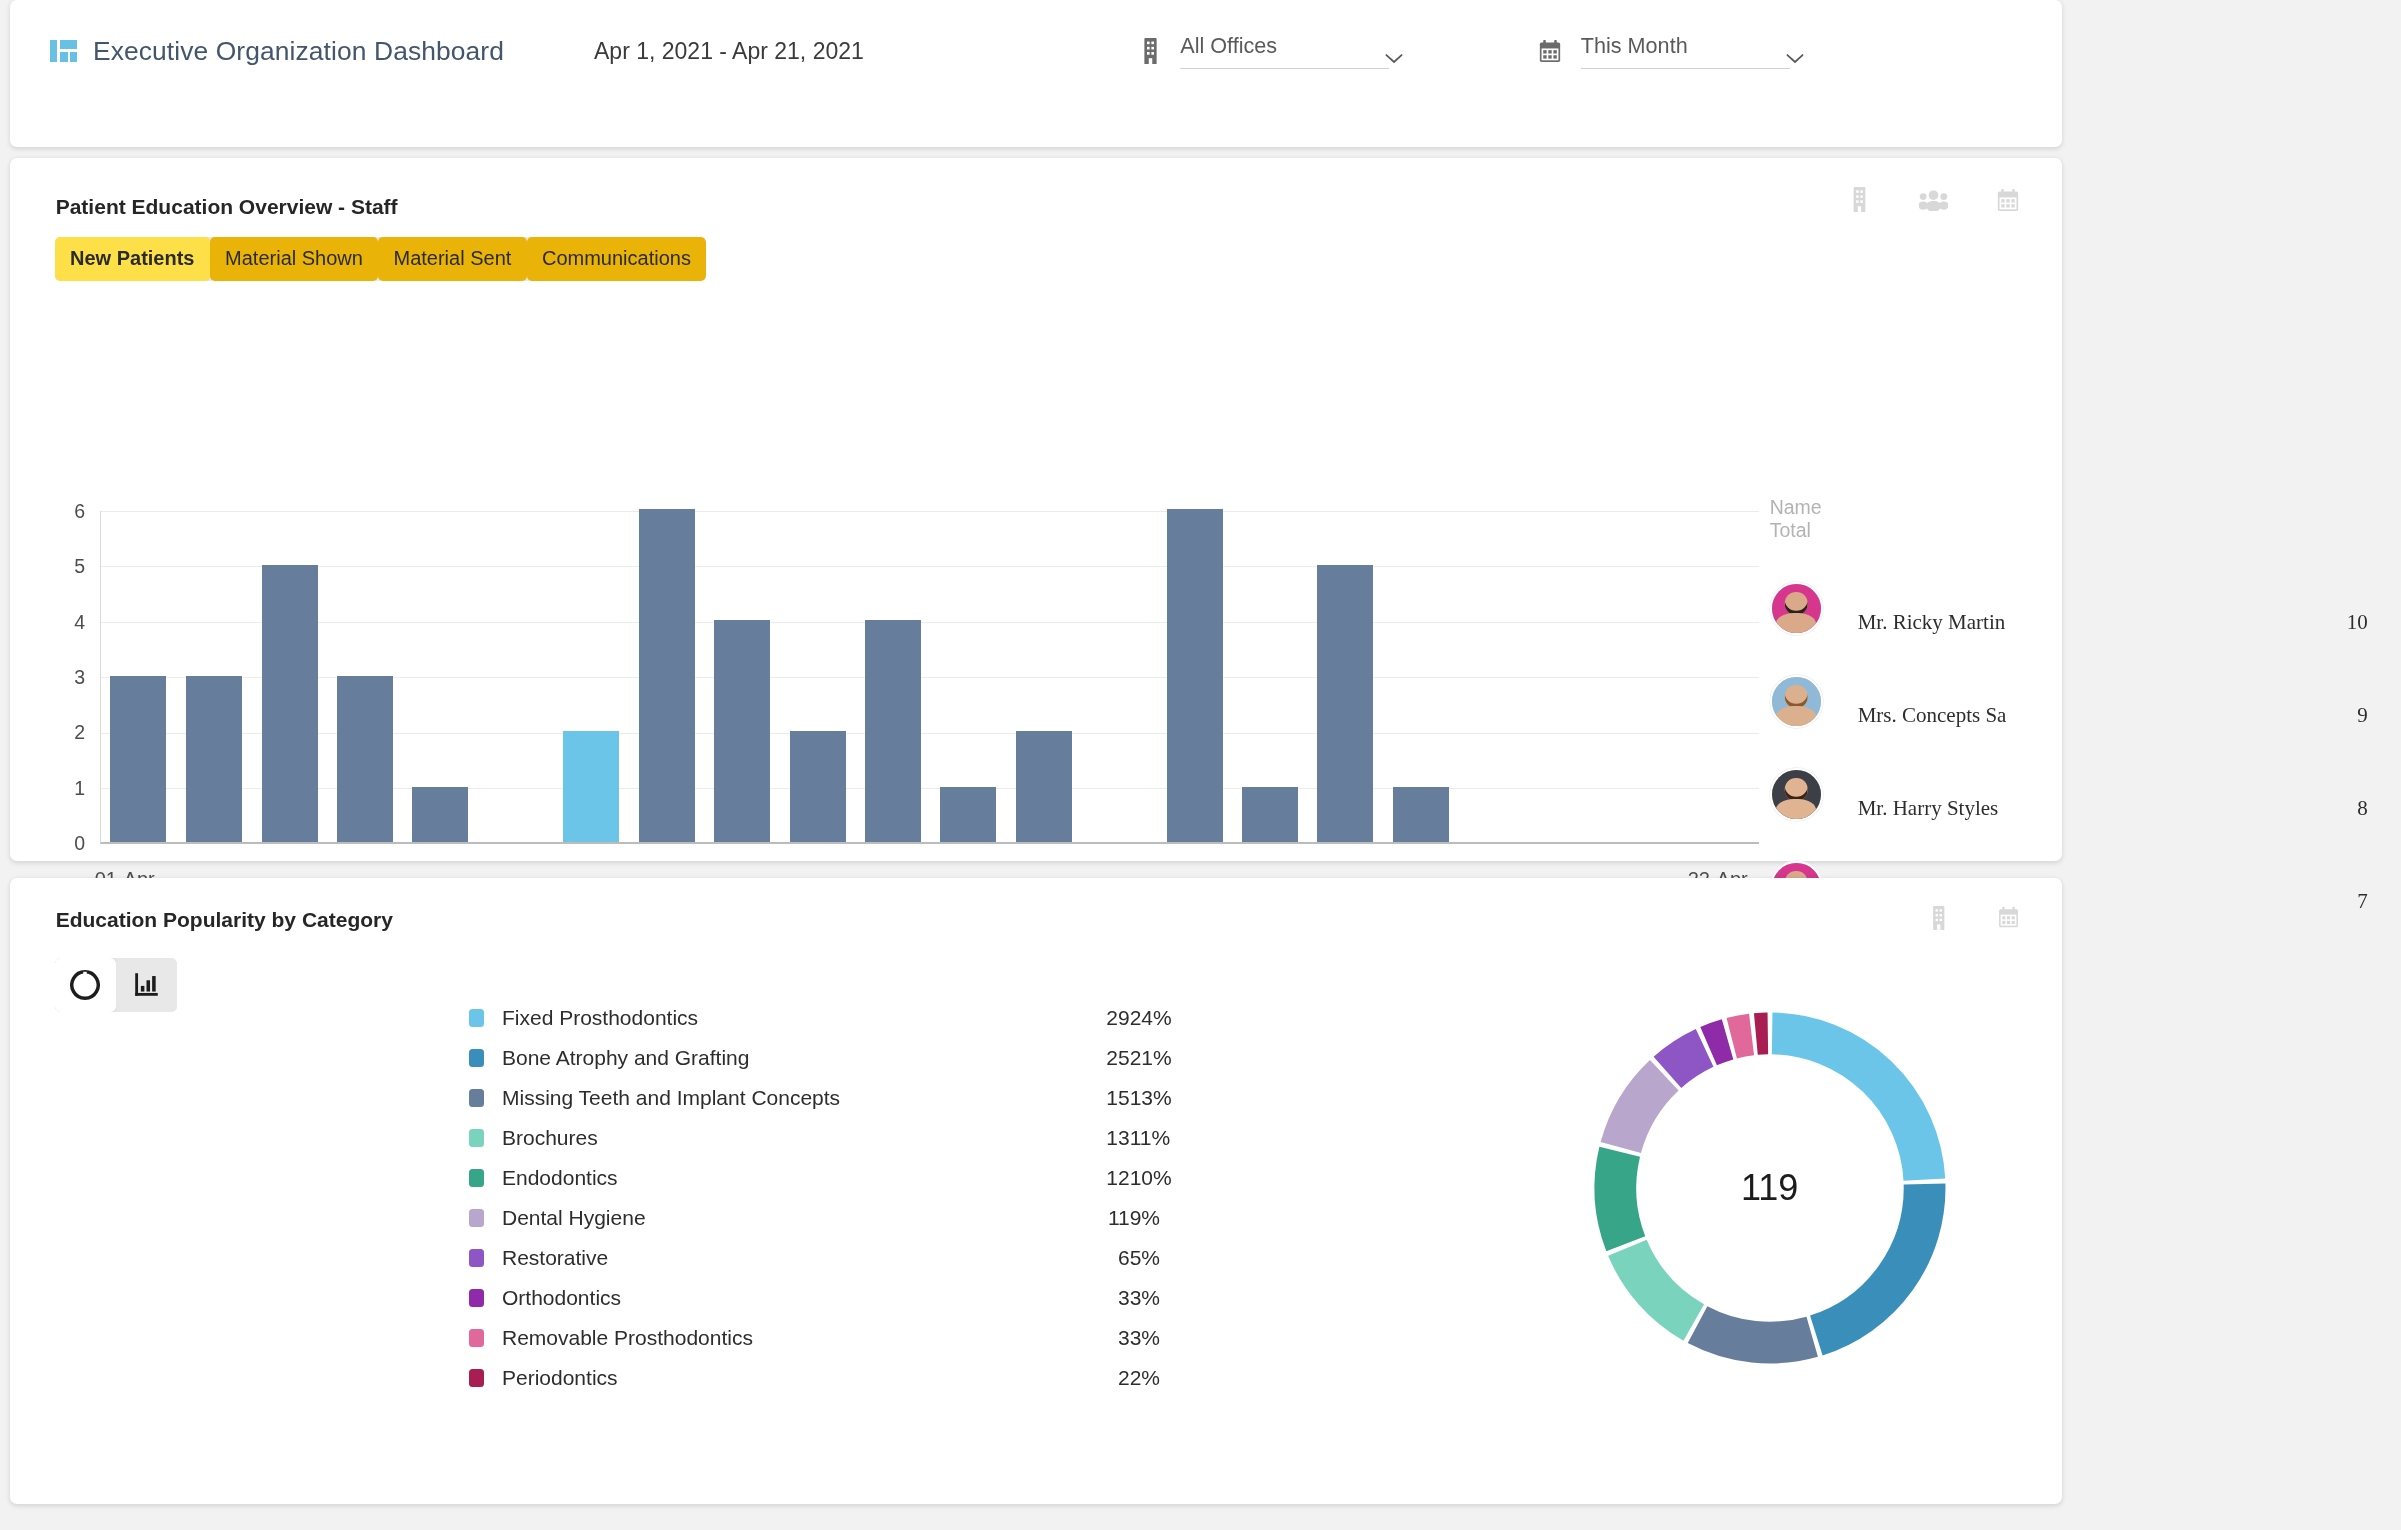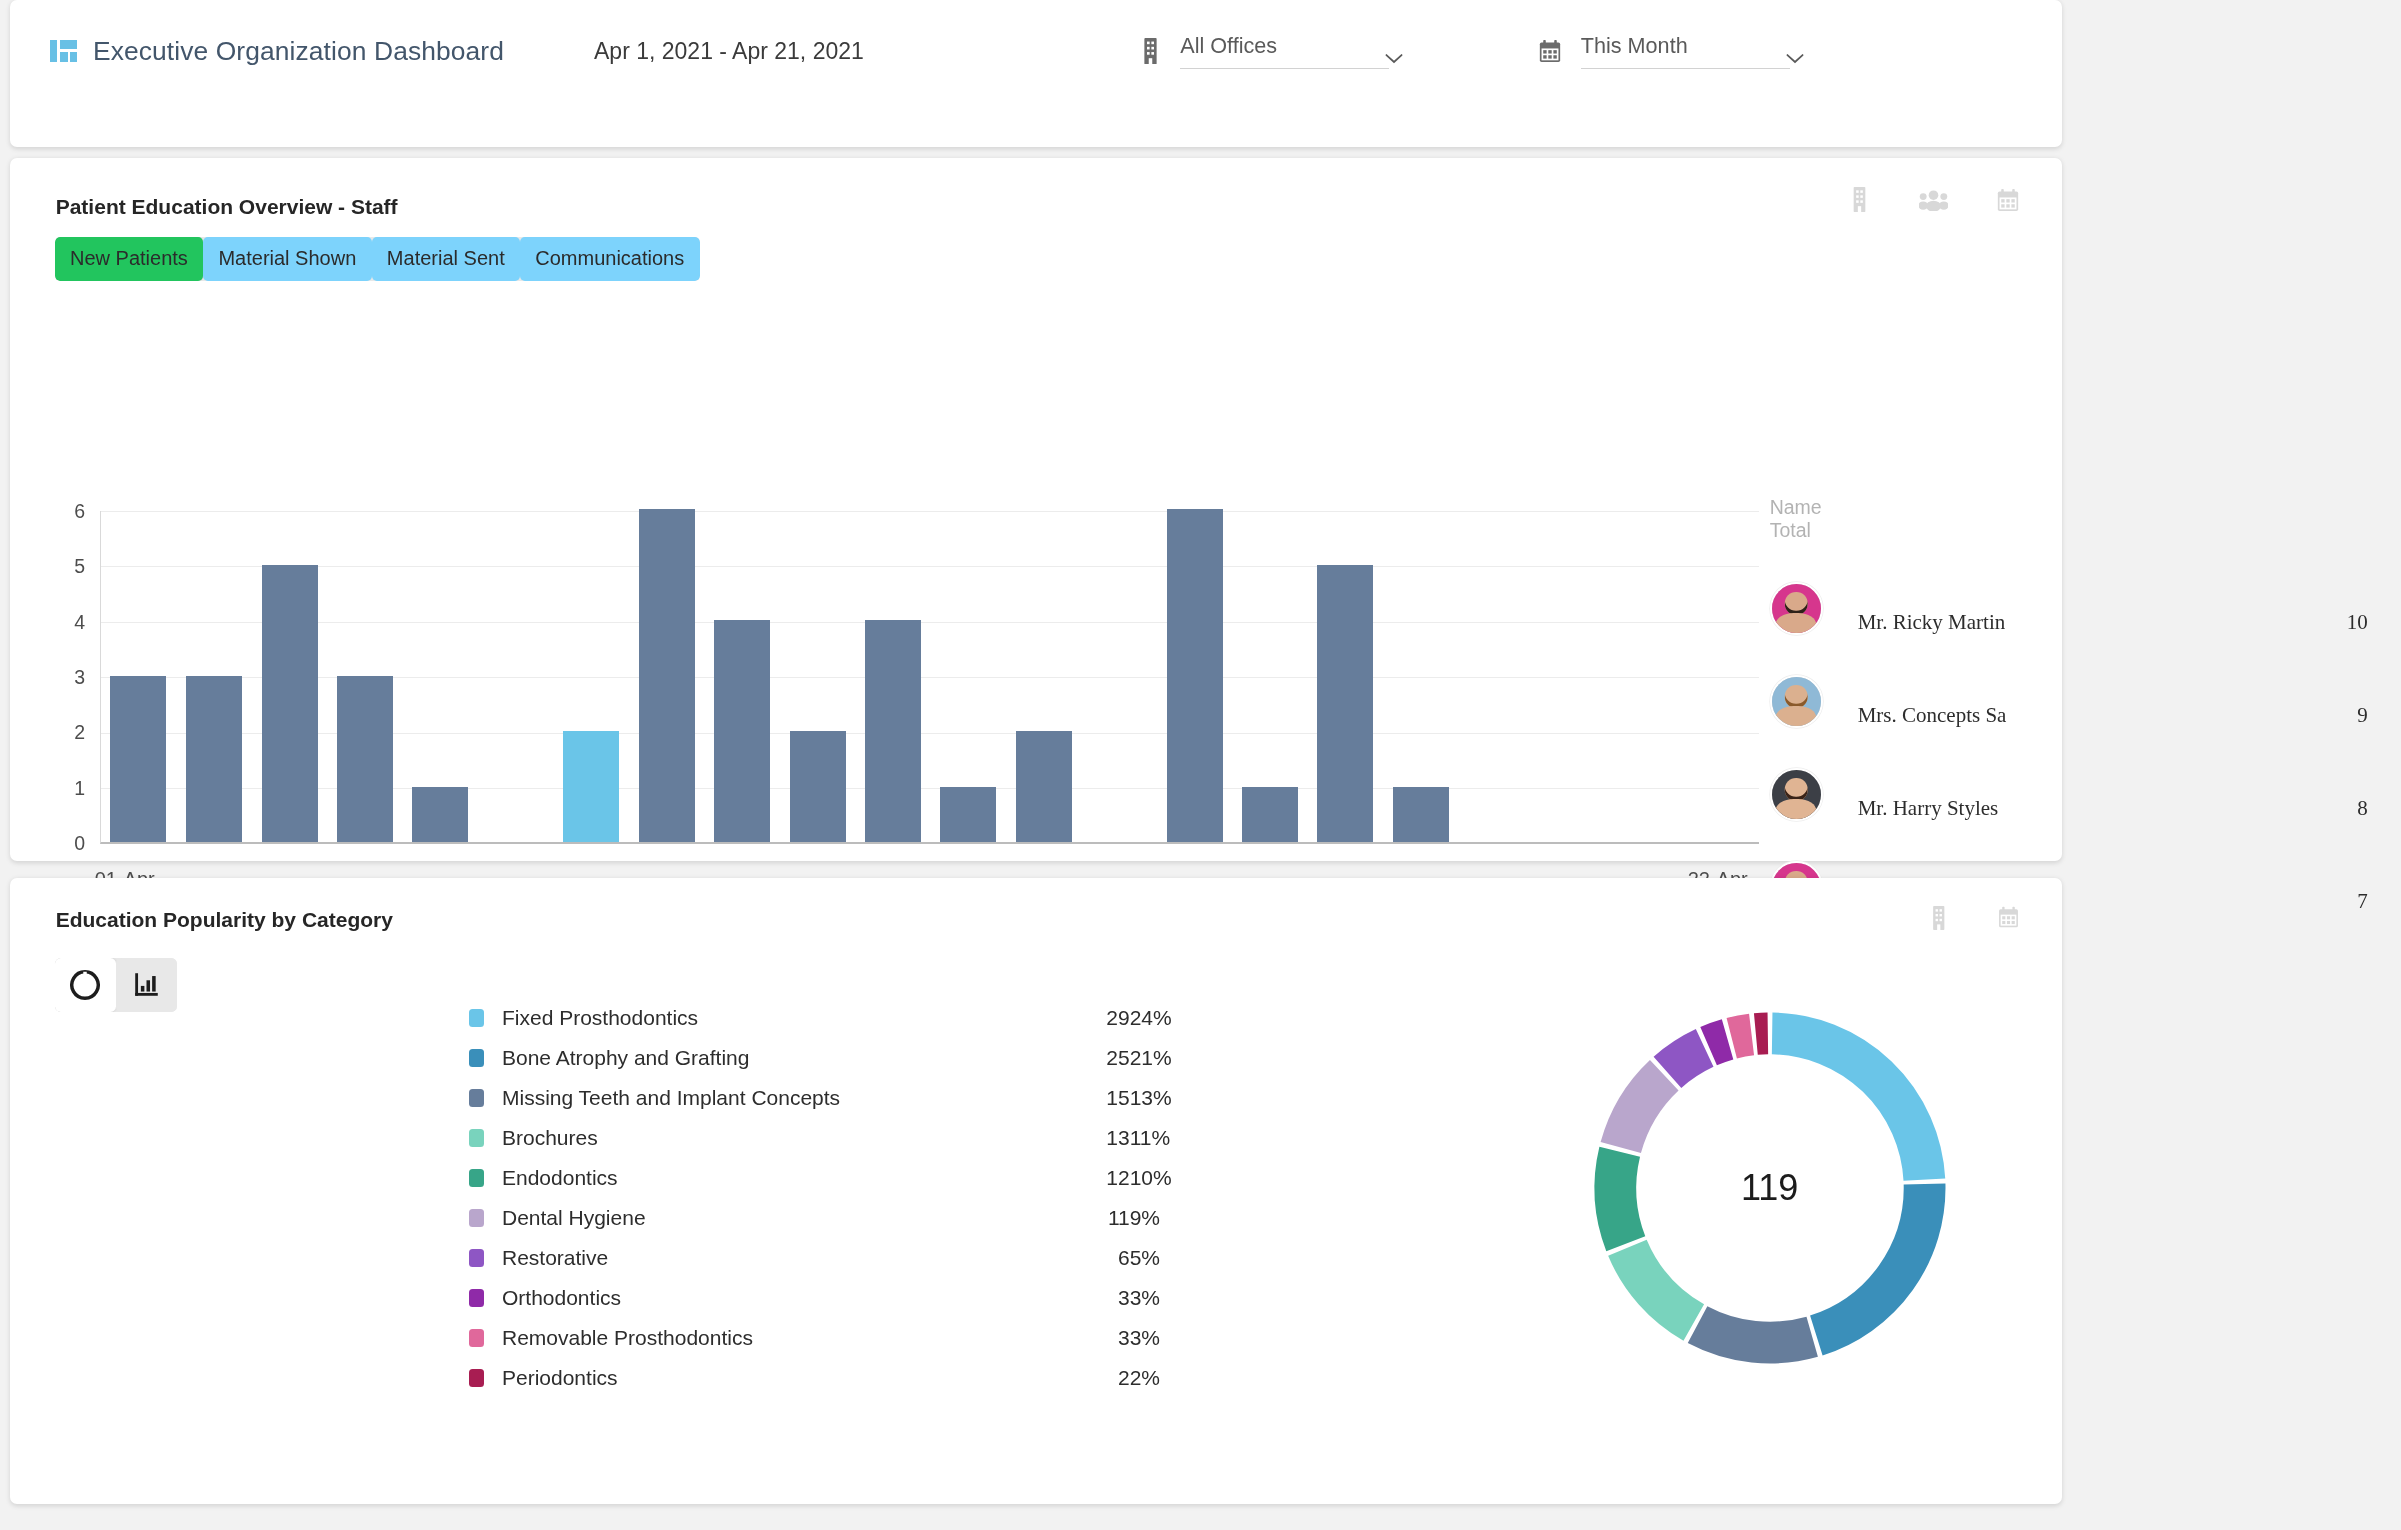--- a/index.html
+++ b/index.html
@@ -60,23 +60,23 @@
   .card-head-icons .hi { margin-left: 49px; color: #d8d8d8; display: flex; }
 
   
   .tabs {
     position: absolute; left: 45px; top: 79px;
     display: flex; border-radius: 4.9px; overflow: hidden;
     background: #e8e8e8;
   }
   .tab {
     font-size: 20px; color: #2b2b2b; padding: 9.7px 15.3px 11px 15.3px;
-    background: #7dd3fc; white-space: nowrap; border-radius: 4.9px;
-  }
-  .tab.active { background: #22c55e; font-weight: normal; box-shadow: 0 0 2.1px rgba(0,0,0,0.10); }
+    background: #eab308; white-space: nowrap; border-radius: 4.9px;
+  }
+  .tab.active { background: #fde047; font-weight: bold; box-shadow: 0 0 2.1px rgba(0,0,0,0.10); }
 
   
   .chart-wrap { position: absolute; left: 45px; top: 334px; width: 1704px; height: 390px; }
   .plot {
     position: absolute; left: 45px; top: 19px; right: 0; height: 333px;
     border-left: 1.4px solid #d9d9d9; border-bottom: 2.1px solid #bcbcbc;
   }
   .gridline { position: absolute; left: 0; right: 0; height: 0.7px; background: #ececec; }
   .ylabels { position: absolute; left: 0; top: 0; width: 40px; height: 351px; }
   .ylabel {

